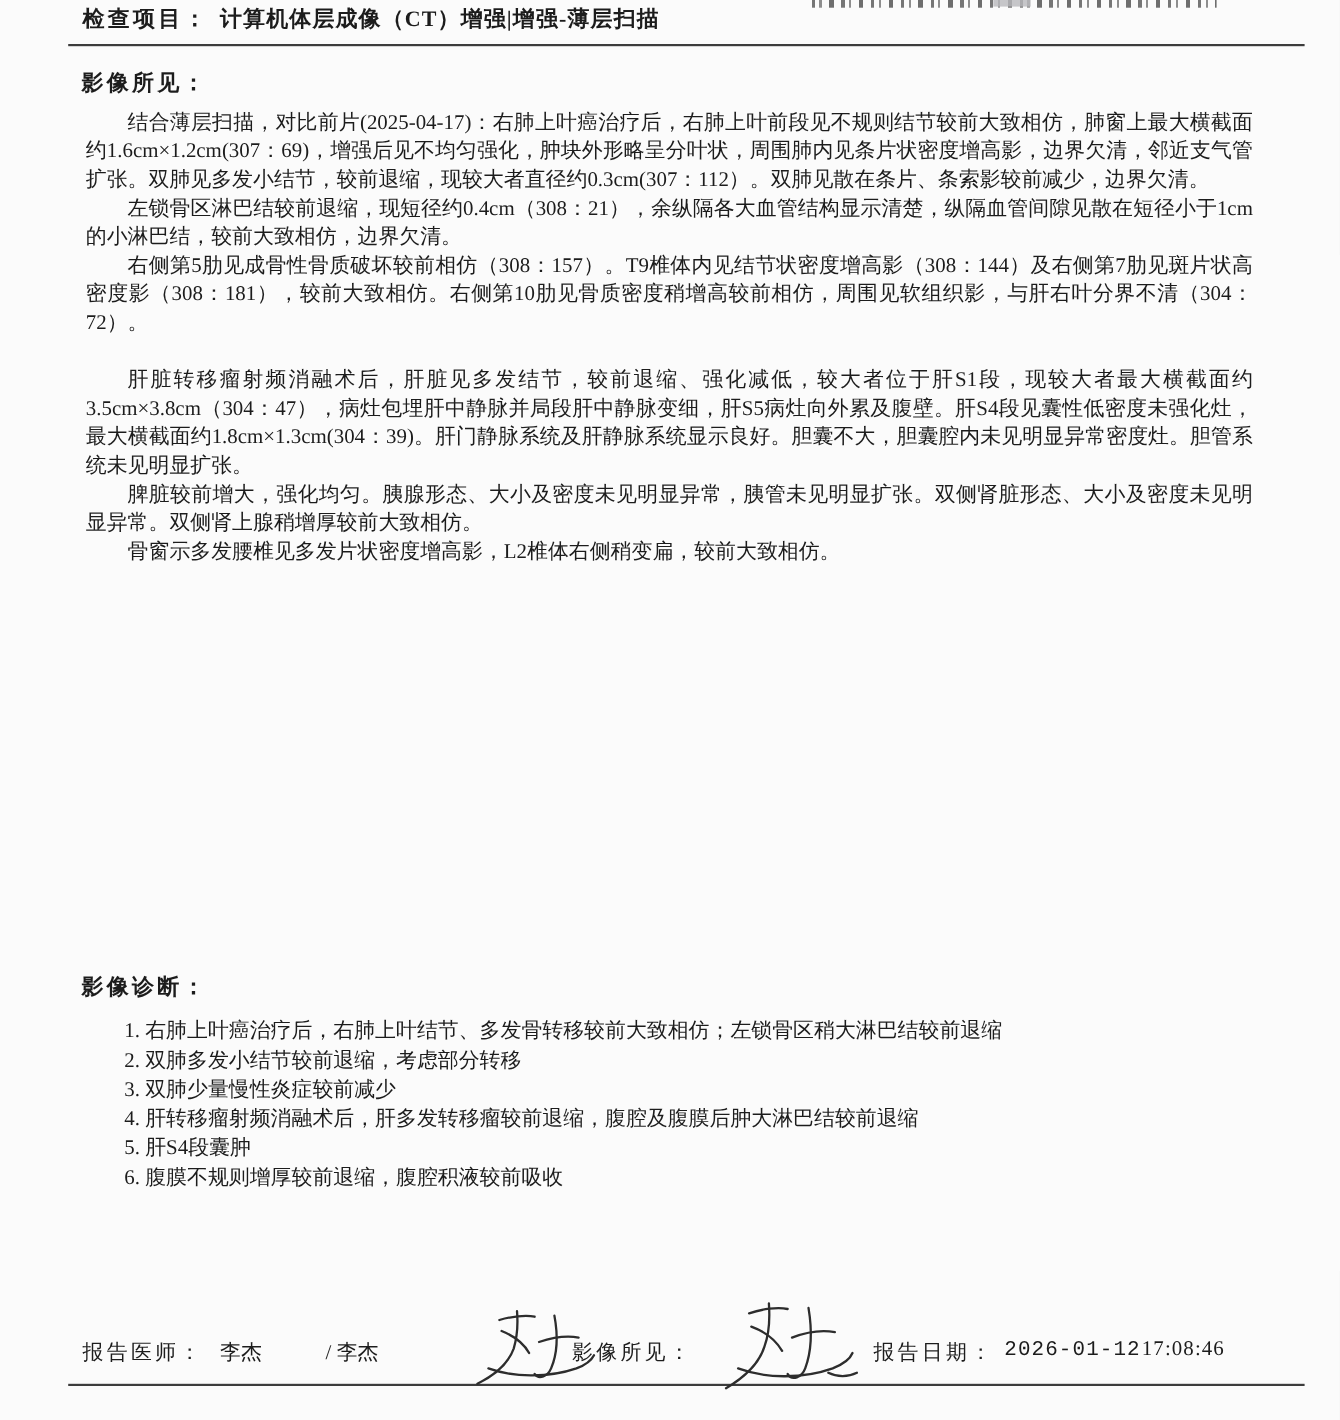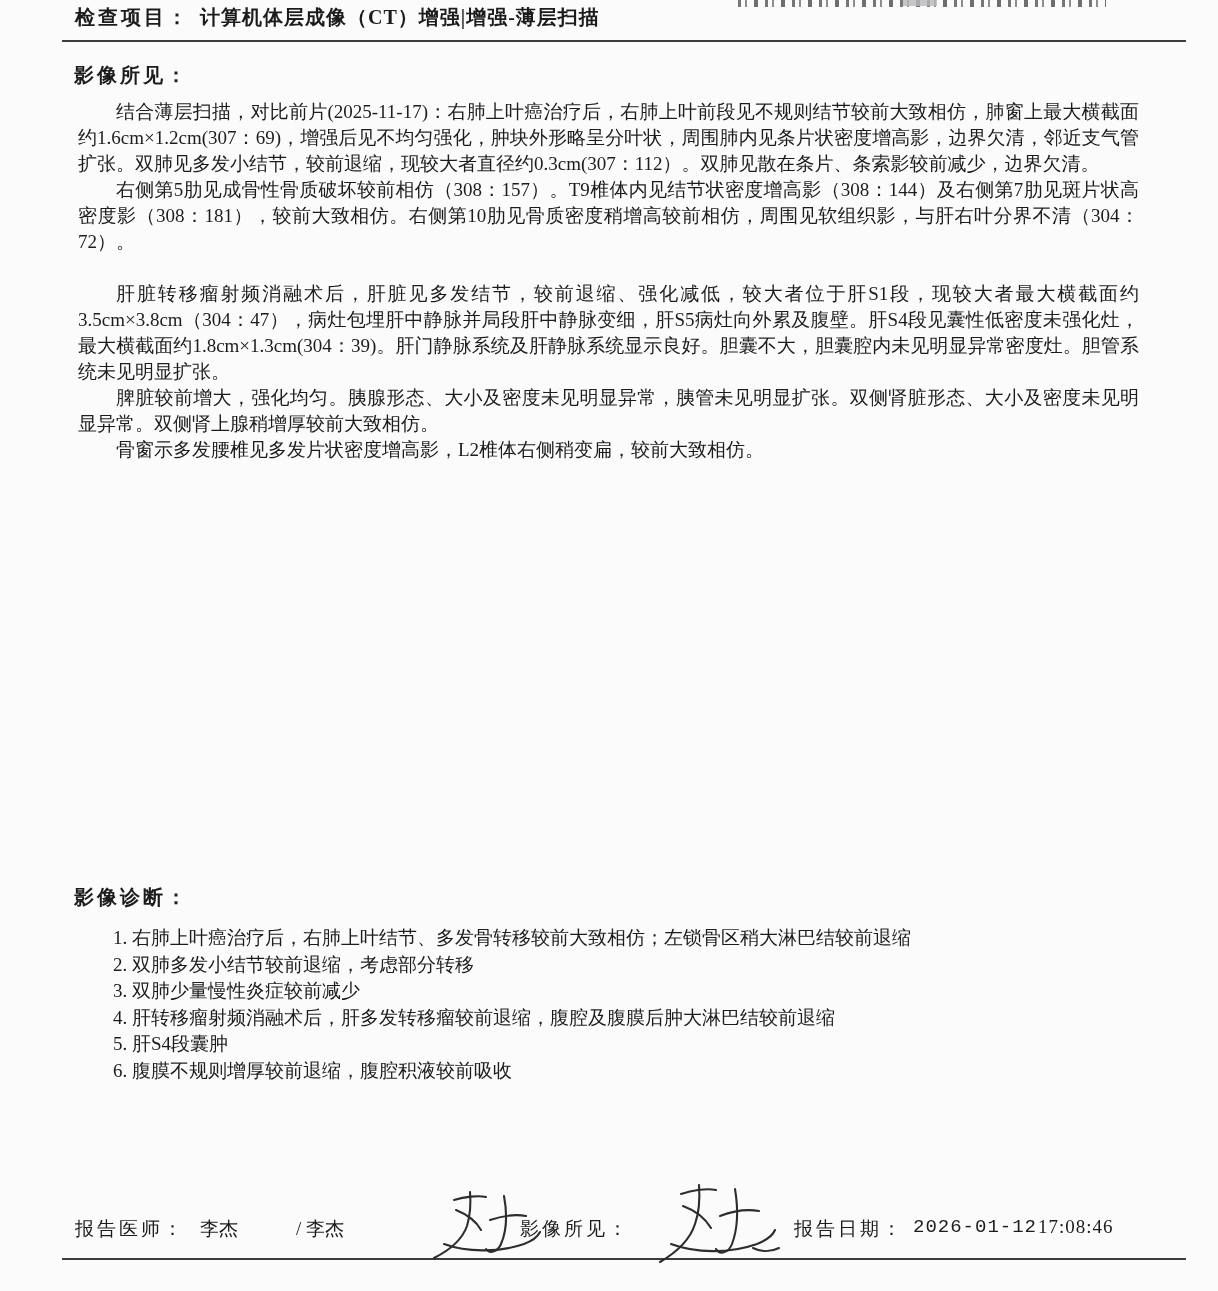--- a/index.html
+++ b/index.html
@@ -95,21 +95,22 @@
   <div class="abs exam-row">
     <span class="exam-label">检查项目：</span>
     <span class="exam-value">计算机体层成像（CT）增强|增强-薄层扫描</span>
   </div>
 
   <div class="abs rule rule-top"></div>
 
   <div class="abs section-heading findings-heading">影像所见：</div>
 
   <div class="abs findings-body">
-    <p>结合薄层扫描，对比前片(2025-11-17)：右肺上叶癌治疗后，右肺上叶前段见不规则结节较前大致相仿，肺窗上最大横截面约1.6cm×1.2cm(307：69)，增强后见不均匀强化，肿块外形略呈分叶状，周围肺内见条片状密度增高影，边界欠清，邻近支气管扩张。双肺见多发小结节，较前退缩，现较大者直径约0.3cm(307：112）。双肺见散在条片、条索影较前减少，边界欠清。</p>
+    <p>结合薄层扫描，对比前片(2025-04-17)：右肺上叶癌治疗后，右肺上叶前段见不规则结节较前大致相仿，肺窗上最大横截面约1.6cm×1.2cm(307：69)，增强后见不均匀强化，肿块外形略呈分叶状，周围肺内见条片状密度增高影，边界欠清，邻近支气管扩张。双肺见多发小结节，较前退缩，现较大者直径约0.3cm(307：112）。双肺见散在条片、条索影较前减少，边界欠清。</p>
+    <p>左锁骨区淋巴结较前退缩，现短径约0.4cm（308：21），余纵隔各大血管结构显示清楚，纵隔血管间隙见散在短径小于1cm的小淋巴结，较前大致相仿，边界欠清。</p>
     <p>右侧第5肋见成骨性骨质破坏较前相仿（308：157）。T9椎体内见结节状密度增高影（308：144）及右侧第7肋见斑片状高密度影（308：181），较前大致相仿。右侧第10肋见骨质密度稍增高较前相仿，周围见软组织影，与肝右叶分界不清（304：72）。</p>
     <p class="gap-before">肝脏转移瘤射频消融术后，肝脏见多发结节，较前退缩、强化减低，较大者位于肝S1段，现较大者最大横截面约3.5cm×3.8cm（304：47），病灶包埋肝中静脉并局段肝中静脉变细，肝S5病灶向外累及腹壁。肝S4段见囊性低密度未强化灶，最大横截面约1.8cm×1.3cm(304：39)。肝门静脉系统及肝静脉系统显示良好。胆囊不大，胆囊腔内未见明显异常密度灶。胆管系统未见明显扩张。</p>
     <p>脾脏较前增大，强化均匀。胰腺形态、大小及密度未见明显异常，胰管未见明显扩张。双侧肾脏形态、大小及密度未见明显异常。双侧肾上腺稍增厚较前大致相仿。</p>
     <p>骨窗示多发腰椎见多发片状密度增高影，L2椎体右侧稍变扁，较前大致相仿。</p>
   </div>
 
   <div class="abs section-heading diagnosis-heading">影像诊断：</div>
 
   <div class="abs diagnosis-list">
     <div class="diagnosis-item">1. 右肺上叶癌治疗后，右肺上叶结节、多发骨转移较前大致相仿；左锁骨区稍大淋巴结较前退缩</div>

